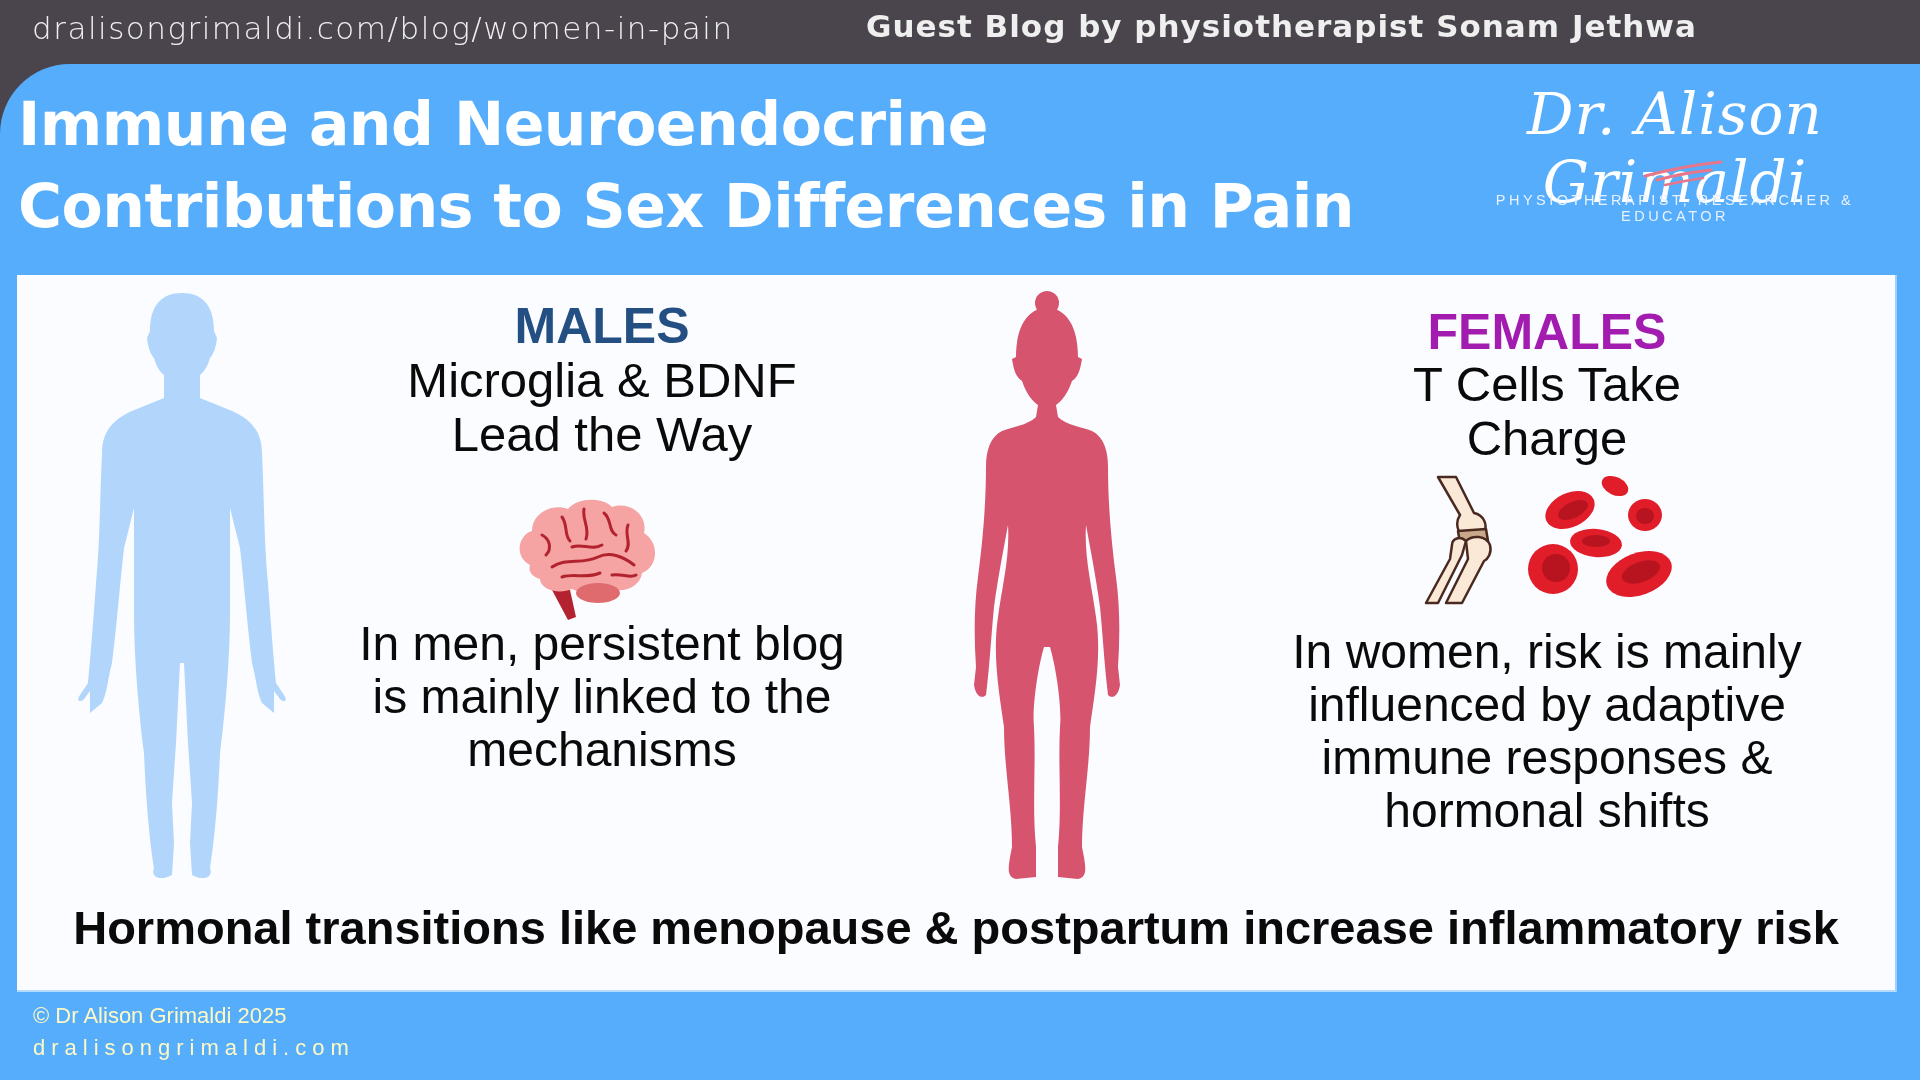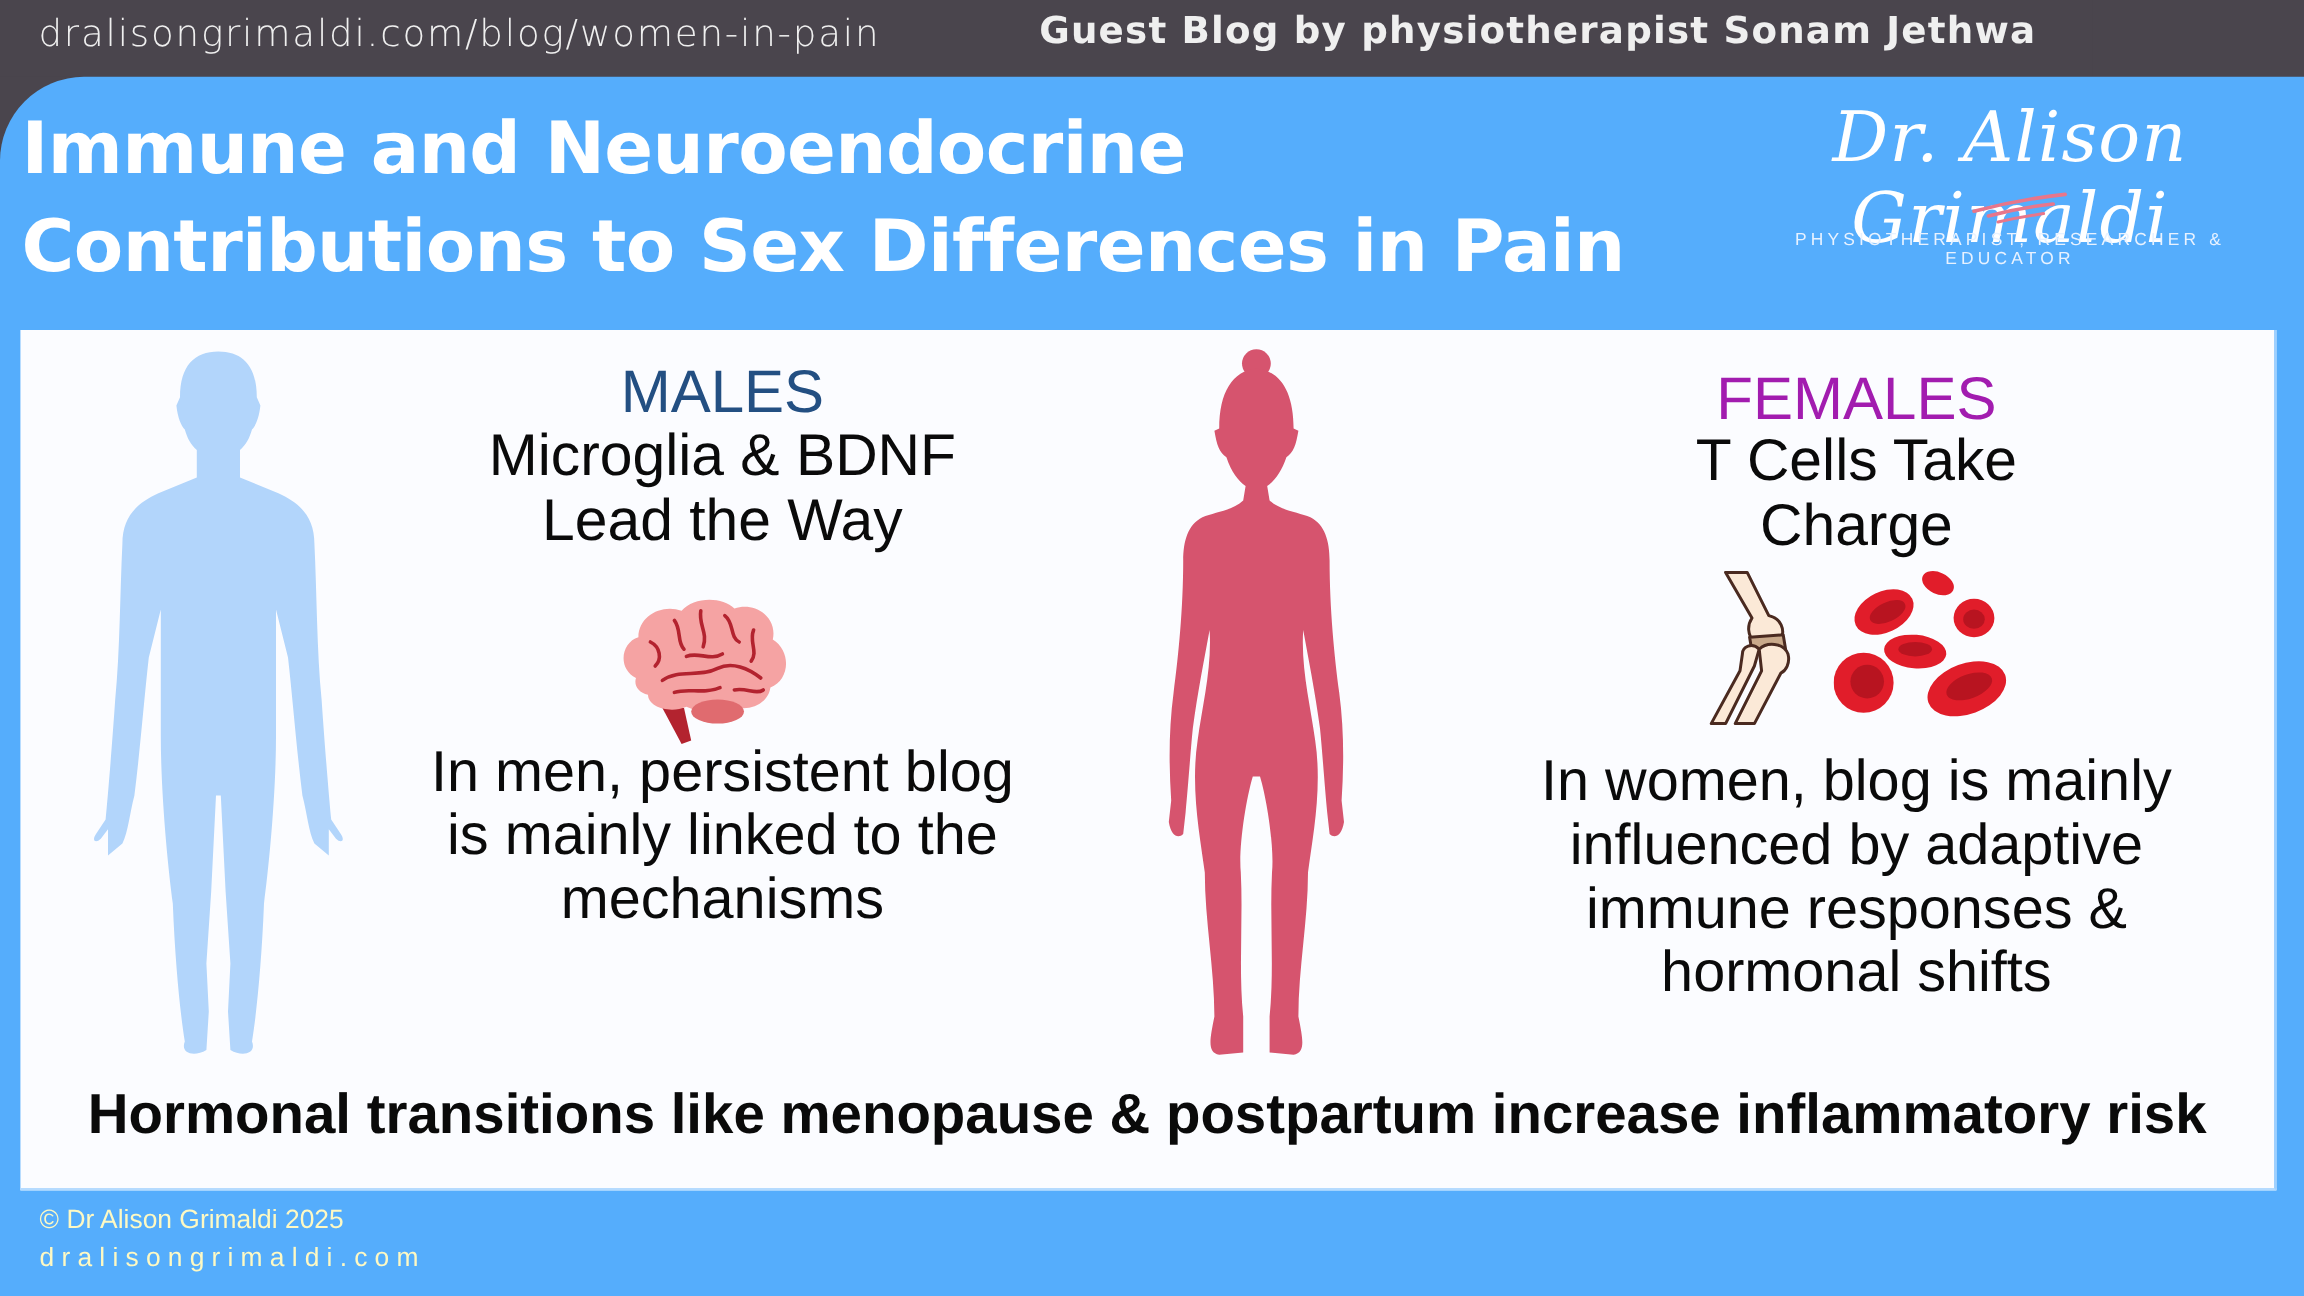--- a/index.html
+++ b/index.html
@@ -8,21 +8,21 @@
   .topbar .url { position:absolute; left:32px; top:10px; font-family:"DejaVu Sans", sans-serif; font-size:31px; color:#efefef; letter-spacing:1.5px; font-weight:300; }
   .topbar .guest { position:absolute; left:866px; top:8px; font-family:"DejaVu Sans", sans-serif; font-size:31px; color:#efefef; font-weight:bold; letter-spacing:1px; }
   .panel { position:absolute; left:0; top:64px; width:1920px; height:1016px; background:#55adfc; border-top-left-radius:70px; }
   .title { position:absolute; left:18px; top:83px; color:#ffffff; font-family:"DejaVu Sans", sans-serif; font-weight:bold; font-size:60px; line-height:82px; letter-spacing:-0.5px; }
   .logo { position:absolute; left:1455px; top:80px; width:440px; height:140px; }
   .logo .script { position:absolute; left:0; top:0; width:440px; text-align:center; font-family:"DejaVu Serif", serif; font-style:italic; font-size:58px; color:#ffffff; letter-spacing:1px; }
   .logo .swoosh { position:absolute; left:188px; top:78px; width:80px; height:30px; }
   .logo .tagline { position:absolute; left:0; top:112px; width:440px; text-align:center; font-family:"Liberation Sans", sans-serif; font-size:14.5px; color:#e8f2ff; letter-spacing:3.5px; }
   .card { position:absolute; left:17px; top:275px; width:1878px; height:715px; background:#fbfcff; border-right:2px solid #9fd0ff; border-bottom:2px solid #b5dbff; }
   .figure { position:absolute; }
-  .heading { position:absolute; text-align:center; font-weight:normal; font-size:50px; }
+  .heading { position:absolute; text-align:center; font-weight:bold; font-size:50px; }
   .sub { position:absolute; text-align:center; font-size:49px; line-height:54px; color:#0a0a0a; }
   .body-text { position:absolute; text-align:center; font-size:48px; line-height:53px; color:#0a0a0a; }
   .bottom-note { position:absolute; left:0; top:625px; width:1878px; text-align:center; font-weight:bold; font-size:47px; color:#0a0a0a; }
   .footer { position:absolute; left:33px; top:1000px; color:#fef9c3; font-family:Liberation Sans, sans-serif; }
   .footer .copy { font-size:22px; font-weight:300; line-height:32px; }
   .footer .site { font-size:22px; letter-spacing:6px; line-height:32px; }
 </style>
 </head>
 <body>
 
@@ -119,21 +119,21 @@
     <g fill="#b81420">
       <ellipse cx="45" cy="40" rx="16" ry="8" transform="rotate(-25 45 40)"></ellipse>
       <ellipse cx="117" cy="46" rx="9" ry="8"></ellipse>
       <ellipse cx="68" cy="71" rx="14" ry="6"></ellipse>
       <ellipse cx="28" cy="98" rx="14" ry="14"></ellipse>
       <ellipse cx="113" cy="102" rx="20" ry="10" transform="rotate(-20 113 102)"></ellipse>
     </g>
   </svg>
 
   <div class="body-text" style="left:1220px; top:350px; width:620px;">
-    <div>In women, blog is mainly</div>
+    <div>In women, risk is mainly</div>
     <div>influenced by adaptive</div>
     <div>immune responses &amp;</div>
     <div>hormonal shifts</div>
   </div>
 
   <div class="bottom-note">Hormonal transitions like menopause &amp; postpartum increase inflammatory risk</div>
 </div>
 
 <div class="footer">
   <div class="copy">© Dr Alison Grimaldi 2025</div>

